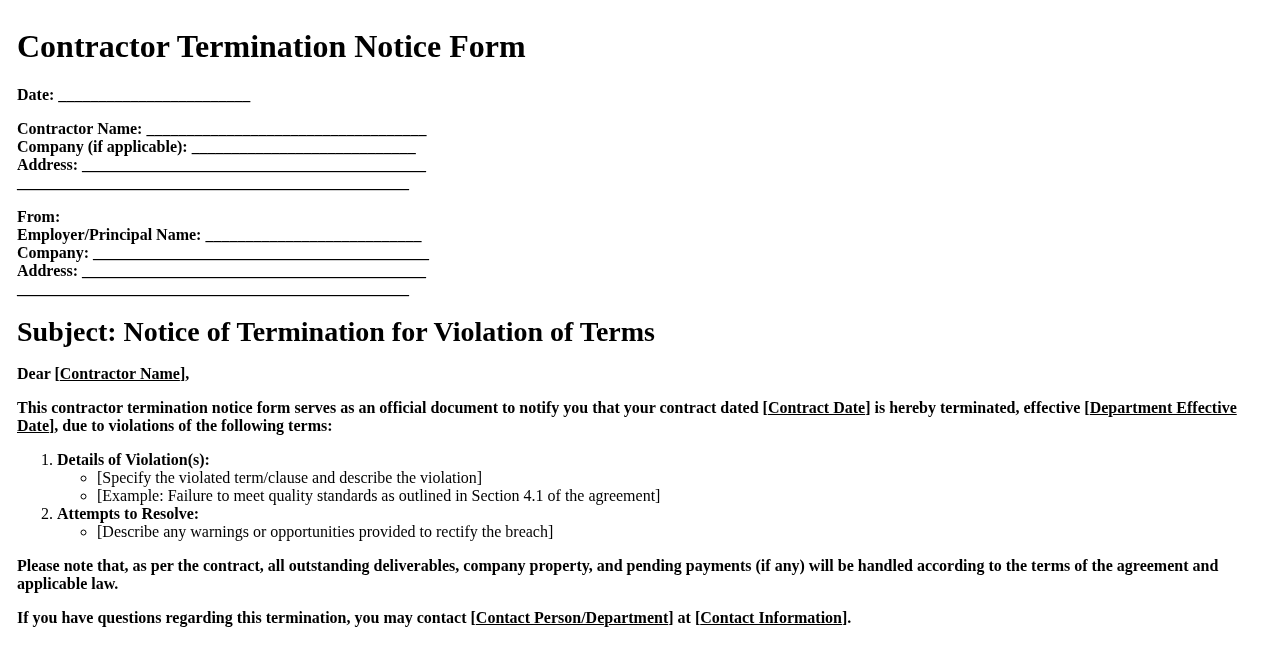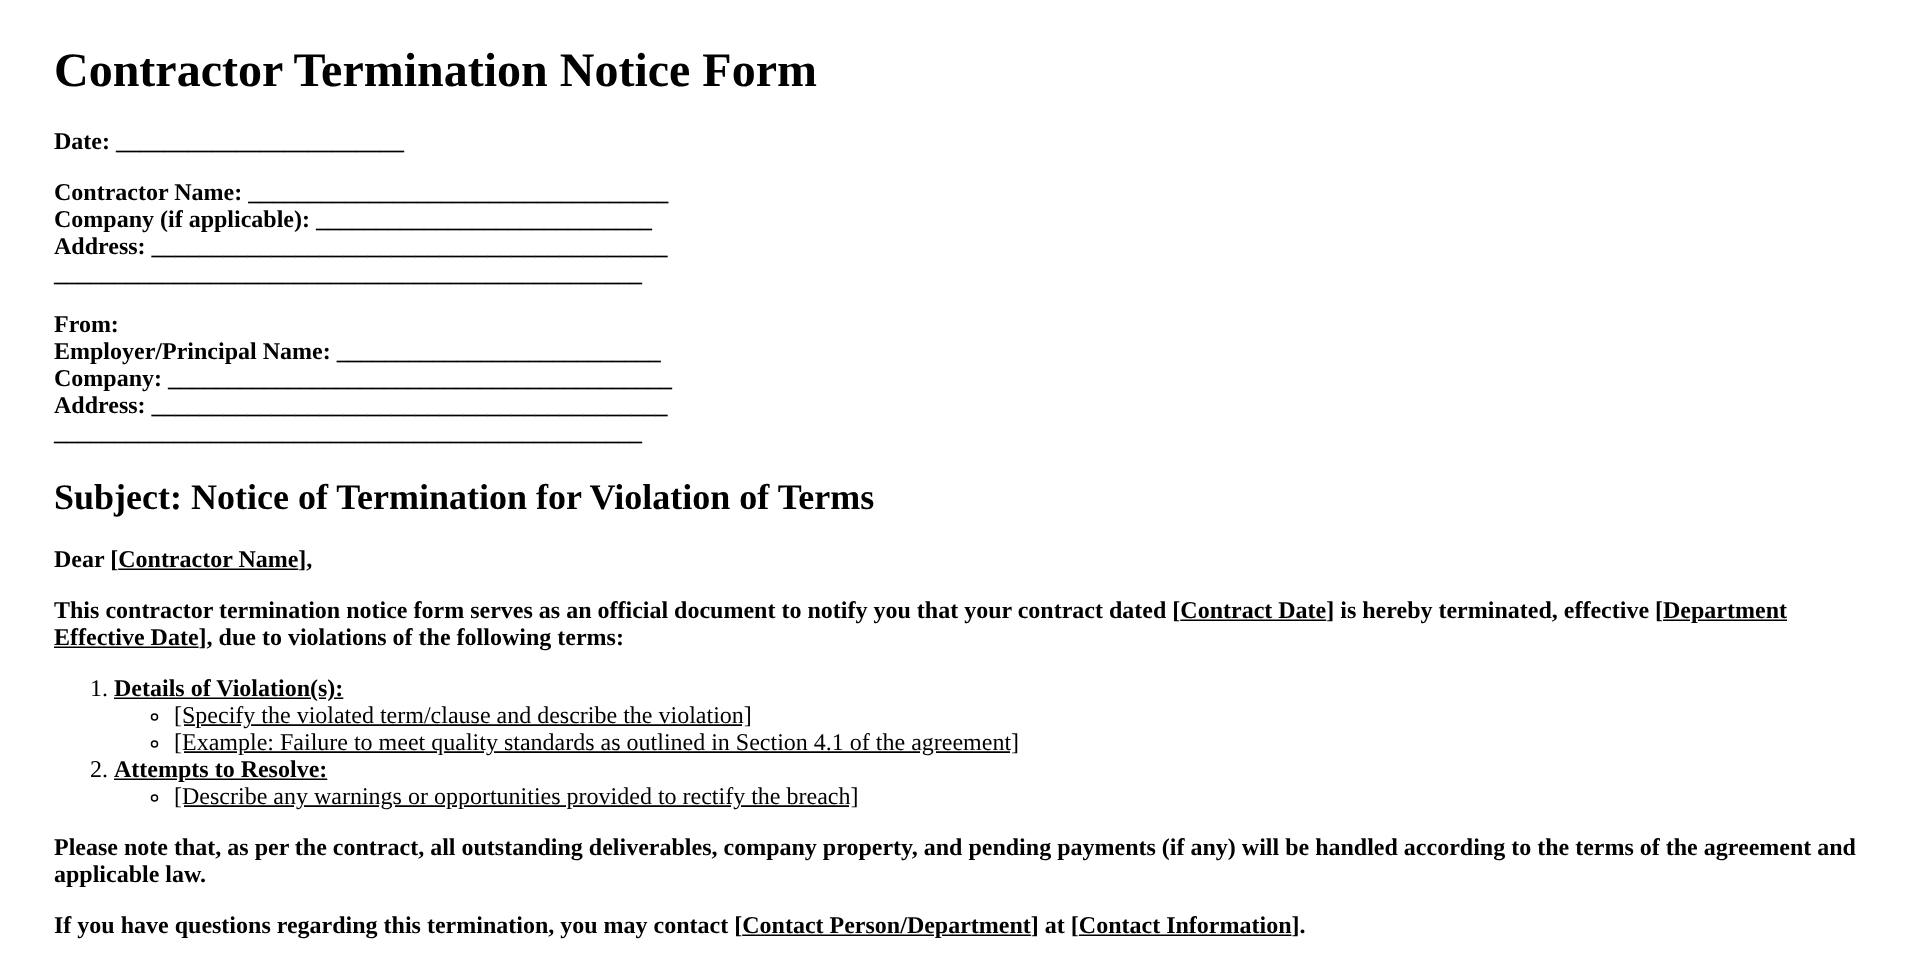--- a/index.html
+++ b/index.html
@@ -5,39 +5,39 @@
   html, body { margin: 0; padding: 0; background: #ffffff; }
   body {
     font-family: "Liberation Serif", "DejaVu Serif", serif;
     font-size: 16px;
     line-height: 18px;
     color: #000000;
     width: 1278px;
     height: 650px;
     overflow: hidden;
   }
-  .page { padding: 0 28px 0 36px; }
+  .page { padding: 0 28px 0 17px; }
   h1 {
     font-size: 32px;
     line-height: 37px;
     font-weight: bold;
     margin: 28px 0 21px 0;
   }
   h2 {
-    font-size: 24px;
+    font-size: 28px;
     line-height: 28px;
     font-weight: bold;
     margin: 20px 0 19px 0;
   }
   p { margin: 0 0 16px 0; font-weight: bold; }
   .line { display: block; }
   .blank { white-space: pre; }
   u { text-decoration: underline; }
   ol { margin: 0 0 16px 0; padding-left: 40px; }
-  ol li { margin: 0; text-decoration: underline; }
+  ol li { margin: 0; }
   ul { margin: 0; padding-left: 40px; list-style-type: circle; }
   ul li { margin: 0; }
 </style>
 </head>
 <body>
 
 <div class="page">
 
   <h1>Contractor Termination Notice Form</h1>
 

